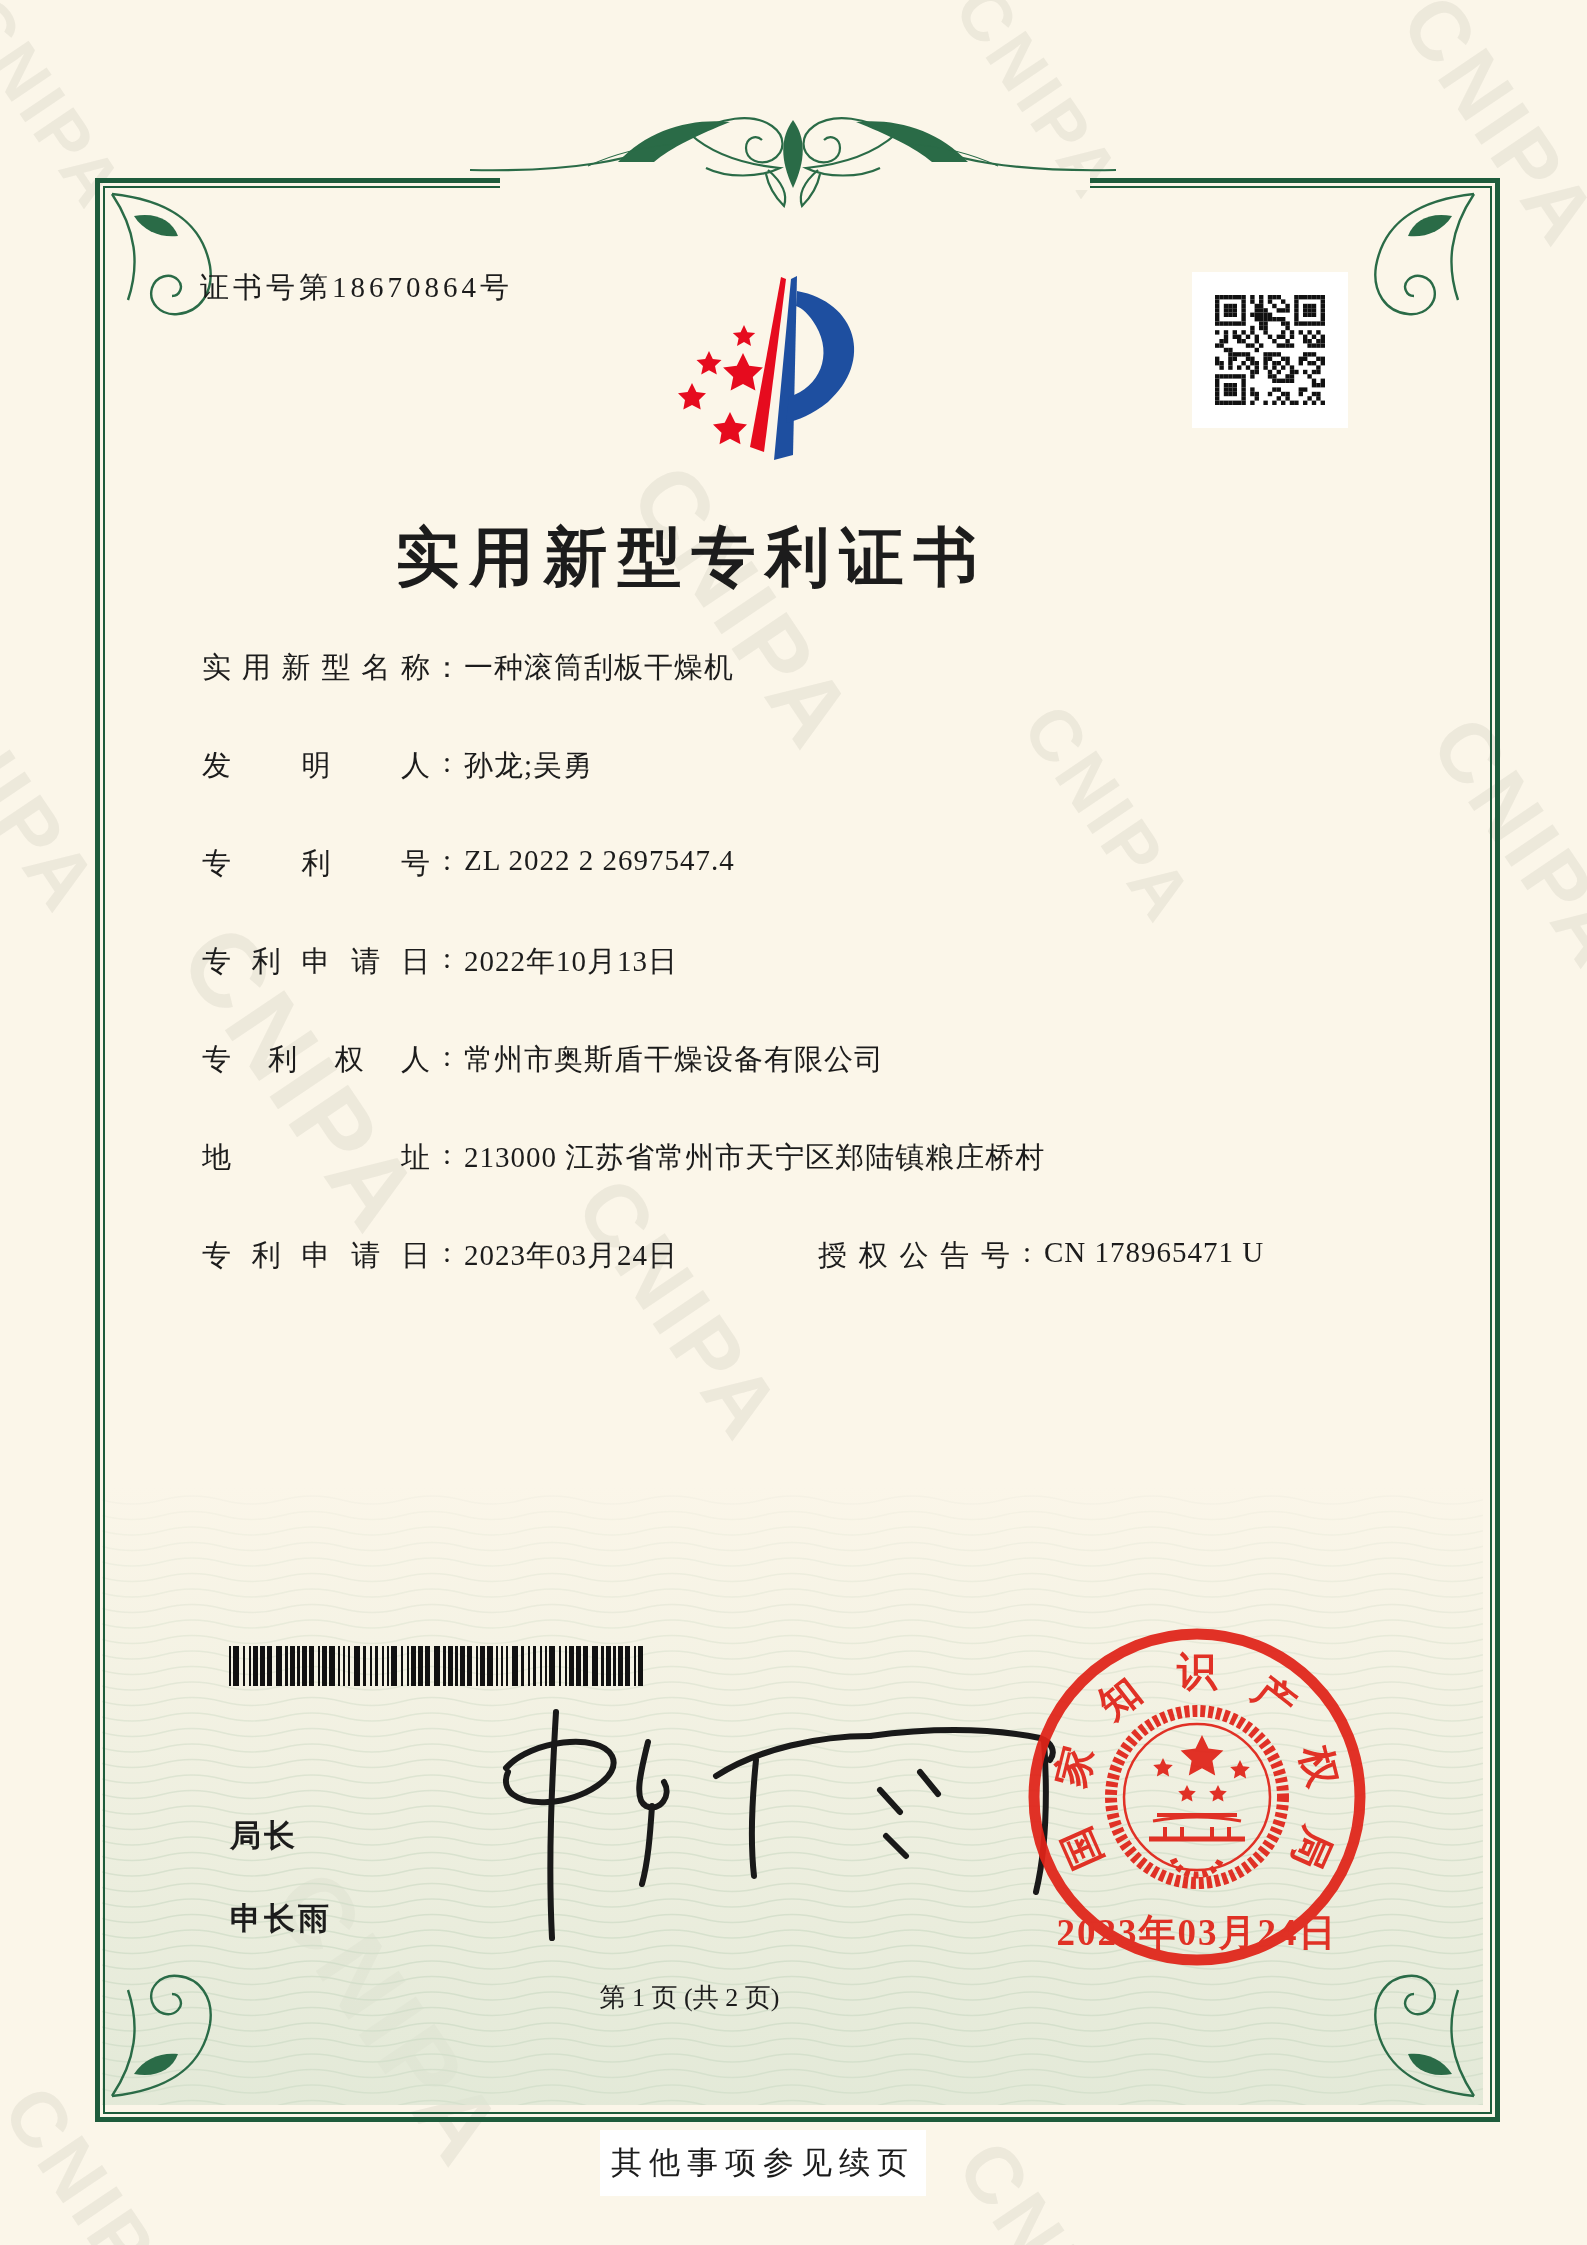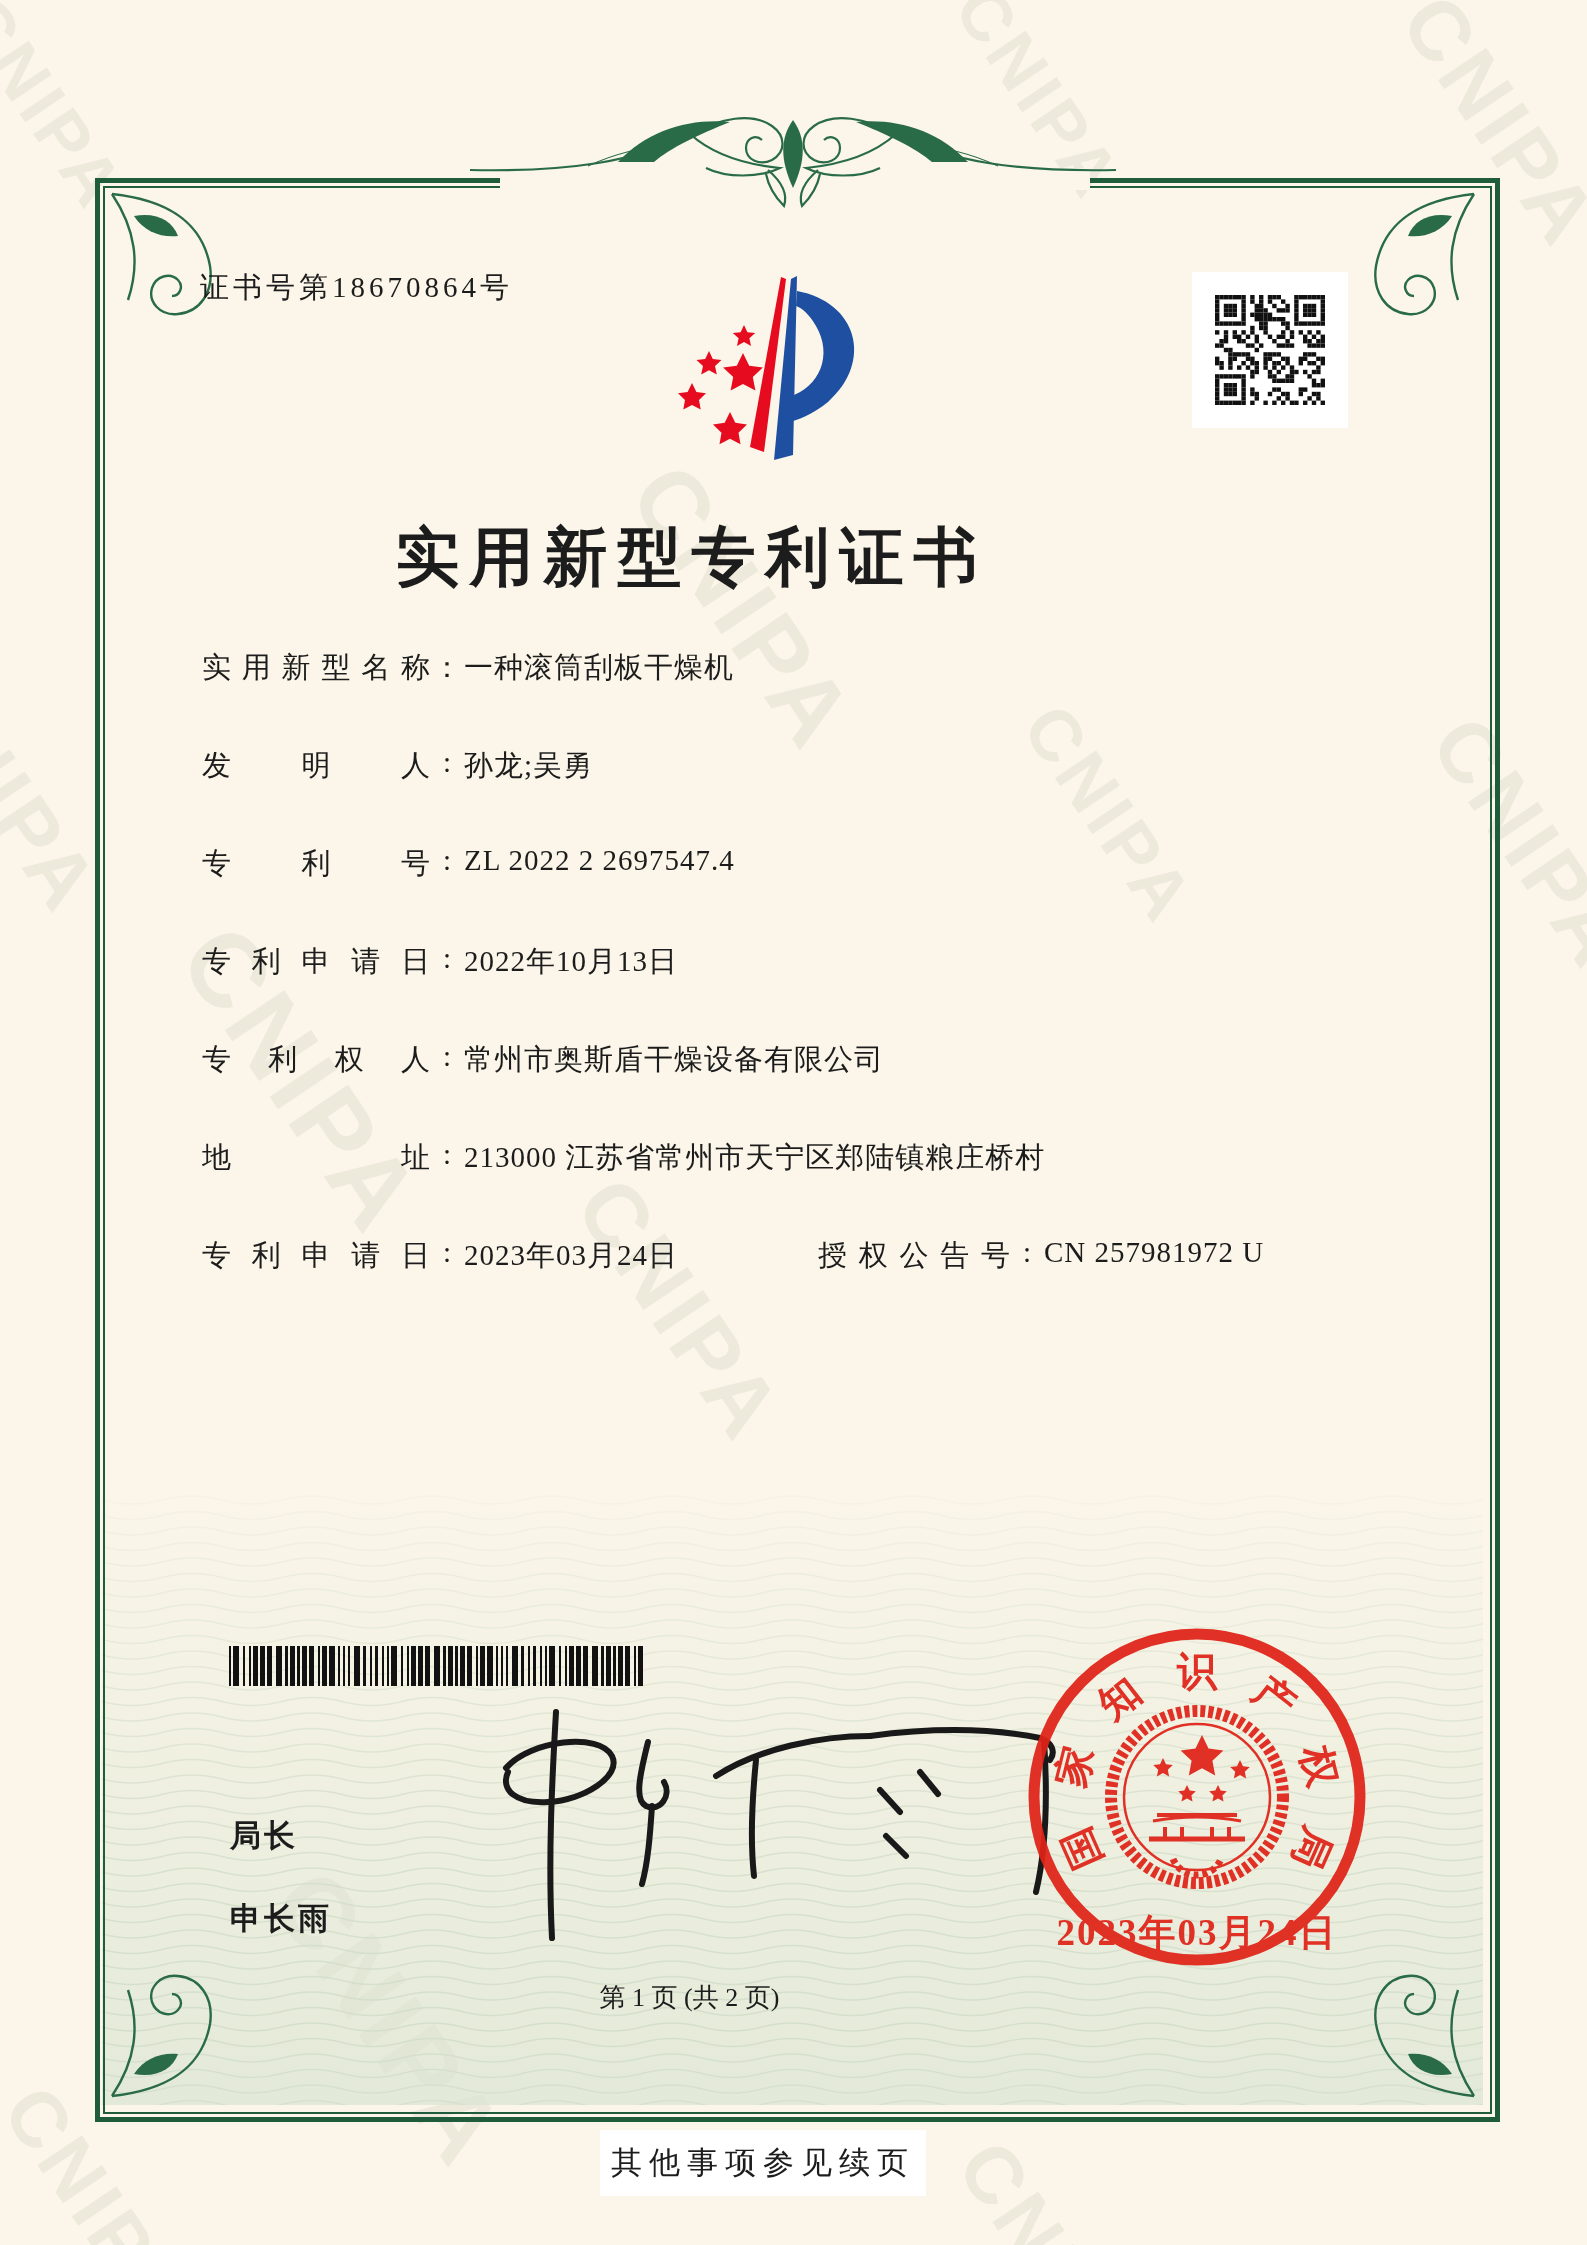--- a/index.html
+++ b/index.html
@@ -479,21 +479,21 @@
 <div class="frow" style="top:1040px;">
   <span class="flabel">专利权人</span><span class="fcolon">:</span><span class="fvalue">常州市奥斯盾干燥设备有限公司</span>
 </div>
 <div class="frow" style="top:1138px;">
   <span class="flabel">地址</span><span class="fcolon">:</span><span class="fvalue">213000 江苏省常州市天宁区郑陆镇粮庄桥村</span>
 </div>
 
 <div class="frow" style="top:1236px;">
   <span class="flabel">专利申请日</span><span class="fcolon">:</span><span class="fvalue">2023年03月24日</span>
   <span style="position:absolute;left:616px;top:0;">
-    <span class="flabel2">授权公告号</span><span class="fcolon">:</span><span class="fvalue">CN 257981972 U</span>
+    <span class="flabel2">授权公告号</span><span class="fcolon">:</span><span class="fvalue">CN 178965471 U</span>
   </span>
 </div>
 
 <div class="paras">
 </div>
 
 <svg id="barcode" class="abs z6" style="left:229px;top:1646px;" width="420" height="40" viewBox="0 0 420 40">
     <rect x="0" y="0" width="2" height="40" fill="#111"></rect>
     <rect x="4" y="0" width="6" height="40" fill="#111"></rect>
     <rect x="14" y="0" width="2" height="40" fill="#111"></rect>

